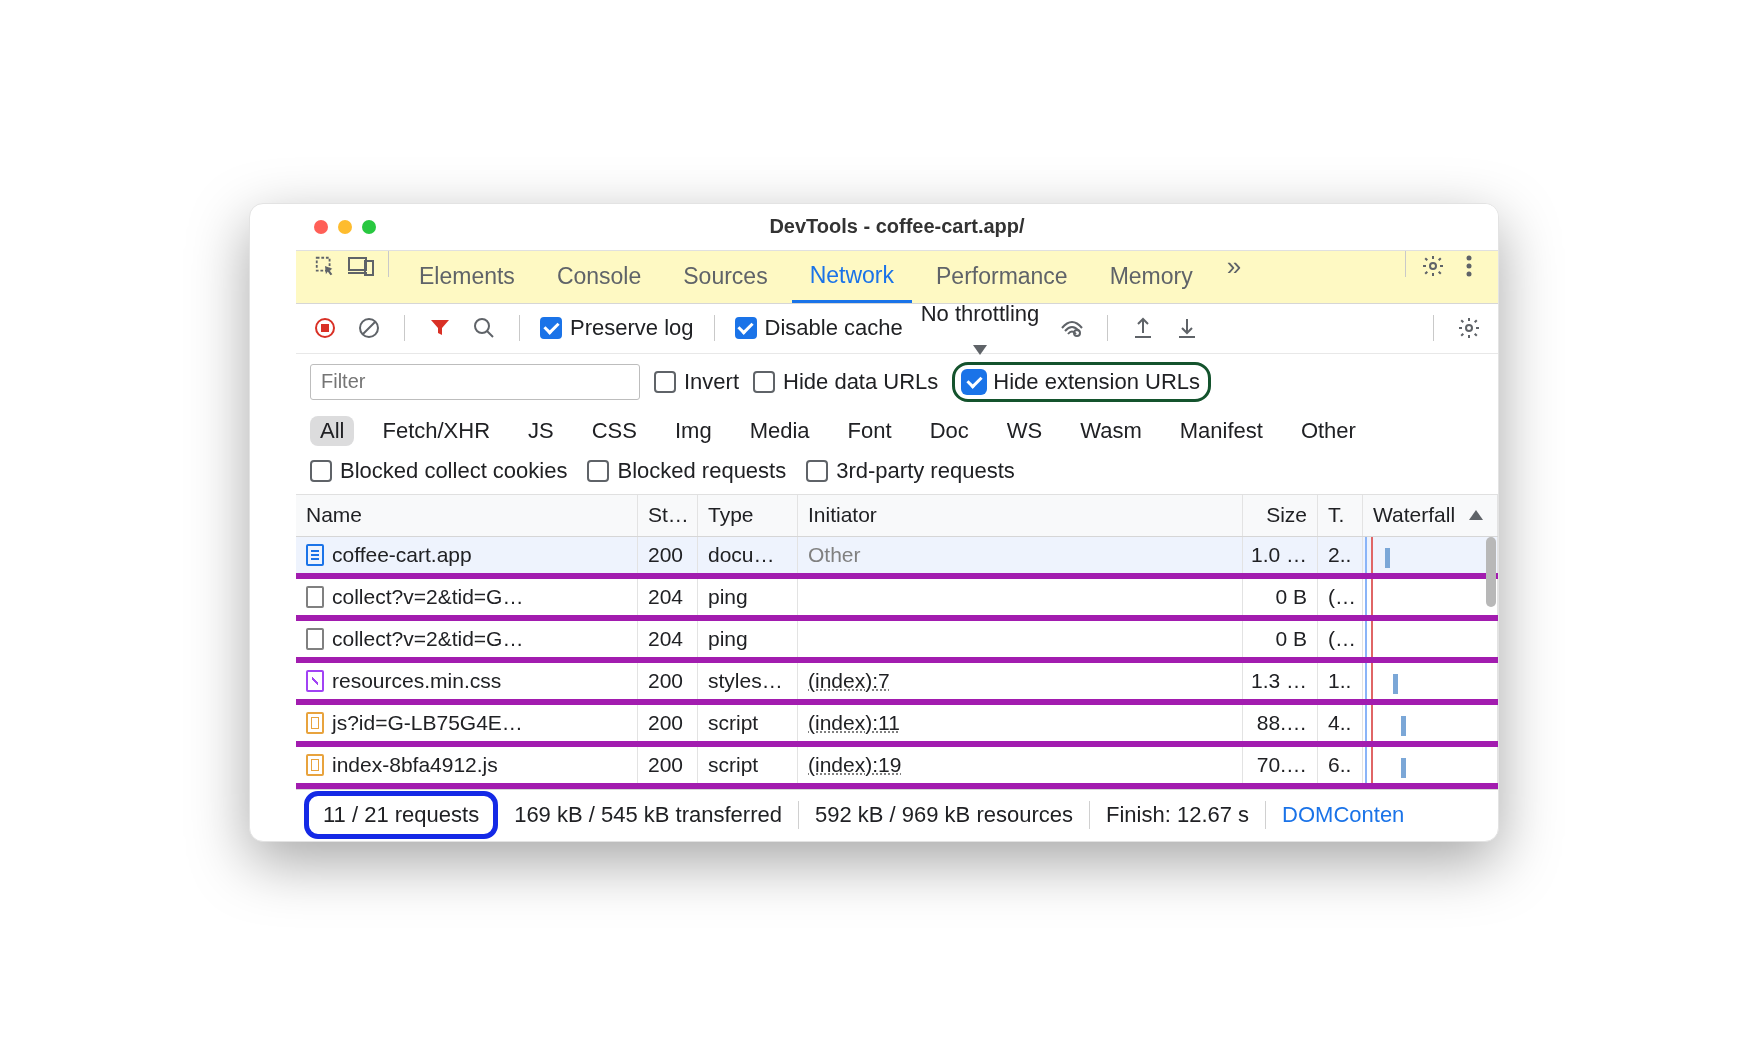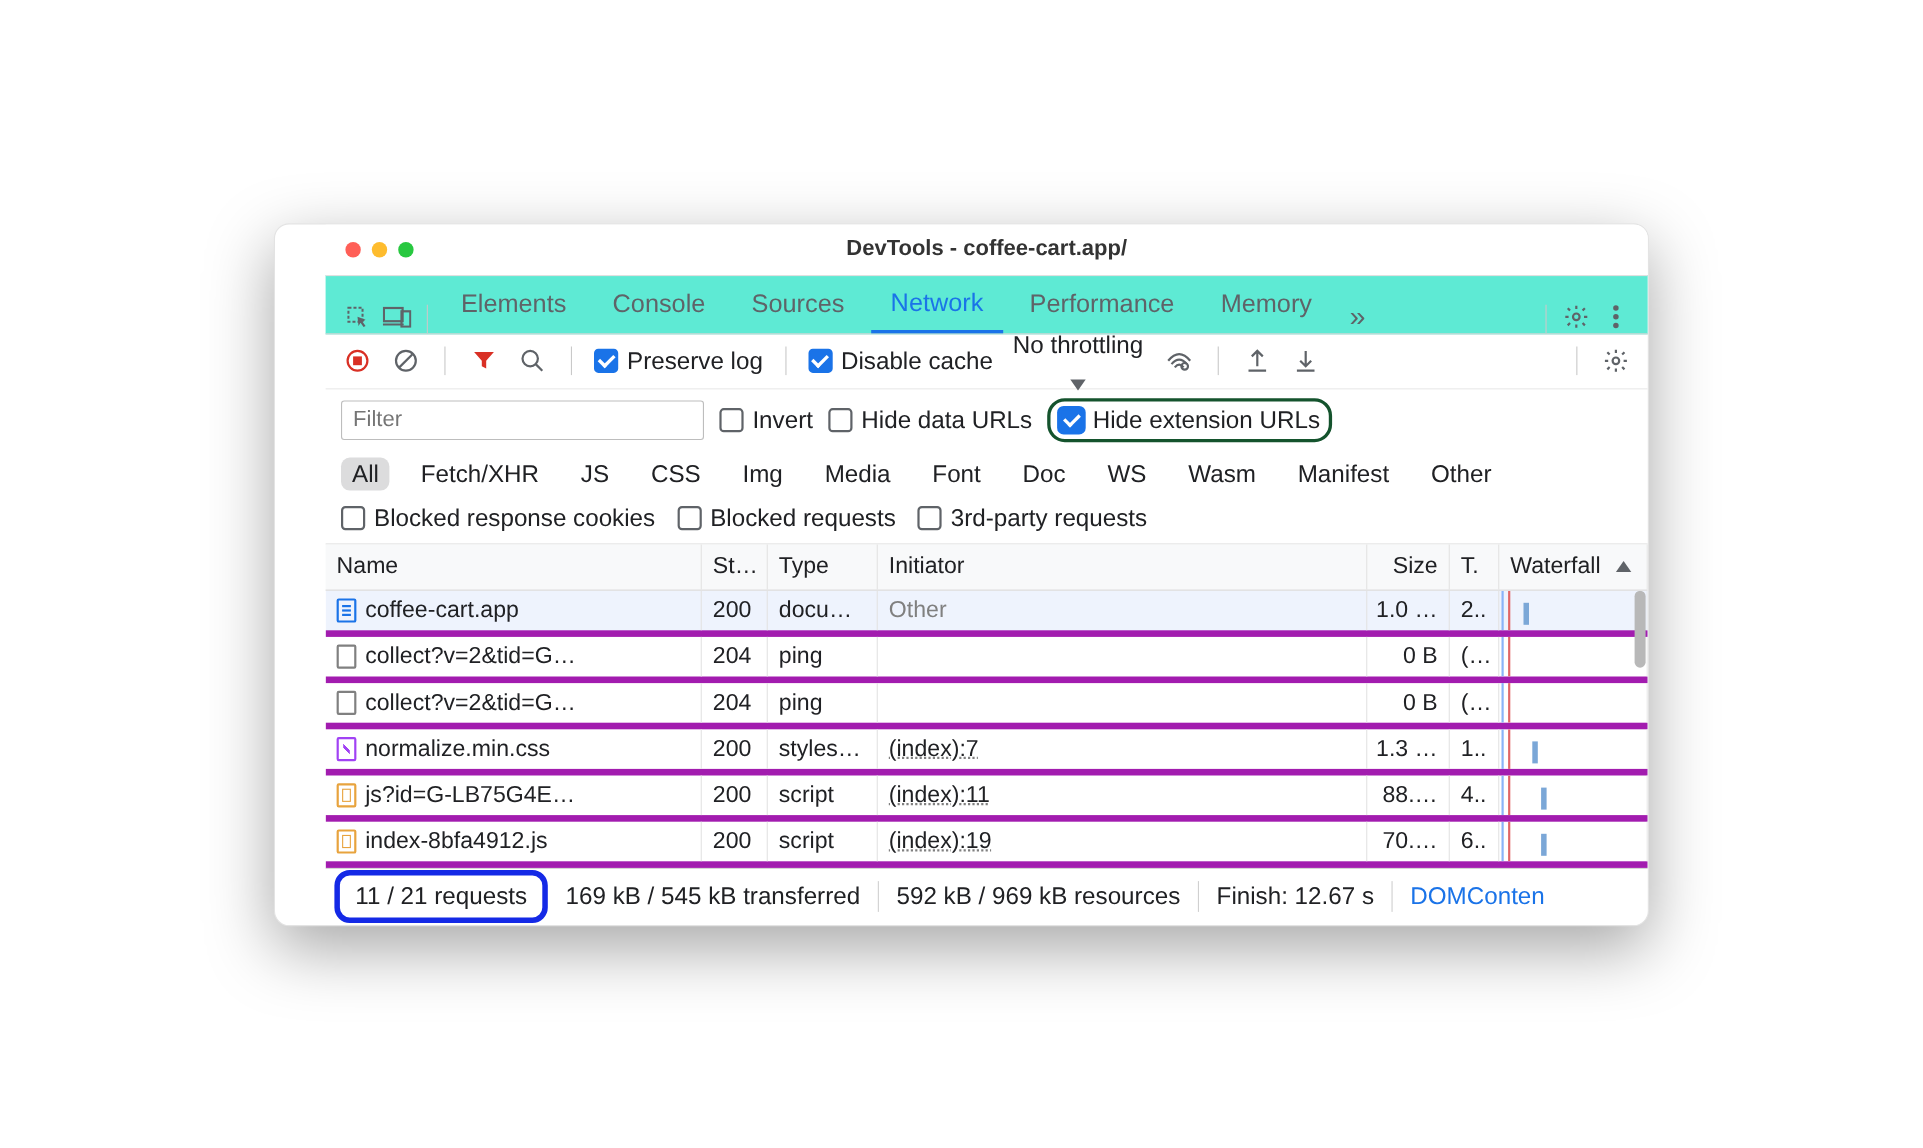--- a/index.html
+++ b/index.html
@@ -4,21 +4,21 @@
 <style>
   * { box-sizing: border-box; }
   html, body { margin: 0; padding: 0; background: transparent; }
   body { font-family: -apple-system, BlinkMacSystemFont, "Segoe UI", Helvetica, Arial, sans-serif; font-size: 22px; color: #202124; display:flex; align-items:center; justify-content:center; height:1044px; width:1748px; }
   .window { width: 1250px; background: #fff; border-radius: 14px; box-shadow: 0 20px 60px rgba(0,0,0,0.35); overflow: hidden; border:1px solid #e3e3e3;padding-left:46px; }
   .titlebar { height: 46px; display:flex; align-items:center; position:relative; background:#fff; }
   .traffic { display:flex; gap:10px; padding-left:18px; }
   .dot { width:14px; height:14px; border-radius:50%; }
   .dot.red{background:#ff5f57;} .dot.yel{background:#febc2e;} .dot.grn{background:#28c840;}
   .title { position:absolute; left:0; right:0; text-align:center; font-size:20px; font-weight:600; color:#333; pointer-events:none; }
-  .main-tabs { display:flex; align-items:flex-end; height:54px; background:#5eead4; border-top:1px solid #e0e0e0; border-bottom:1px solid #d6d6d6; padding:0 14px; gap:6px; }
+  .main-tabs { display:flex; align-items:flex-start; height:54px; background:#fef9c3; border-top:1px solid #e0e0e0; border-bottom:1px solid #d6d6d6; padding:0 14px; gap:6px; }
   .main-tabs .tab { padding: 0 18px; height:100%; display:flex; align-items:center; font-size:23px; color:#5f6368; cursor:pointer; }
   .main-tabs .tab.active { color:#1a73e8; border-bottom:3px solid #1a73e8; }
   .sep { width:1px; height:26px; background:#c9c9c9; margin:0 6px; }
   .icon-btn { width:30px; height:30px; display:flex; align-items:center; justify-content:center; color:#5f6368; cursor:pointer; }
   .more-tabs { font-weight: 300; font-size:26px; letter-spacing:-3px; color:#5f6368; padding:0 10px; cursor:pointer;}
   .grow { flex:1; }
   .toolbar2 { display:flex; align-items:center; height:50px; padding:0 14px; gap:14px; border-bottom:1px solid #e8e8e8; font-size:22px;}
   .rec-btn svg, .clear-btn svg { display:block; }
   .filter-funnel { color:#d93025; }
   .chk { display:flex; align-items:center; gap:8px; }
@@ -214,21 +214,21 @@
     <span class="type-pill">Doc</span>
     <span class="type-pill">WS</span>
     <span class="type-pill">Wasm</span>
     <span class="type-pill">Manifest</span>
     <span class="type-pill">Other</span>
   </div>
 
   <div class="filter-row3">
     <div class="chk">
       <div class="chk-box"></div>
-      <span>Blocked response cookies</span>
+      <span>Blocked collect cookies</span>
     </div>
     <div class="chk">
       <div class="chk-box"></div>
       <span>Blocked requests</span>
     </div>
     <div class="chk">
       <div class="chk-box"></div>
       <span>3rd-party requests</span>
     </div>
   </div>
@@ -303,21 +303,21 @@
     <div class="td col-t">(…</div>
     <div class="td col-wf" style="position:relative;">
           <div class="wf-blueline"></div>
           <div class="wf-redline"></div>
         </div>
       </div>
       <div class="tr">
     <div class="td col-name">
           <div class="name-cell">
             <div class="file-ic css"></div>
-            <span>normalize.min.css</span>
+            <span>resources.min.css</span>
           </div>
         </div>
     <div class="td col-st">200</div>
     <div class="td col-type">styles…</div>
     <div class="td col-init">
           <span class="initiator-link">(index):7</span>
         </div>
     <div class="td col-size">1.3 …</div>
     <div class="td col-t">1..</div>
     <div class="td col-wf" style="position:relative;">

